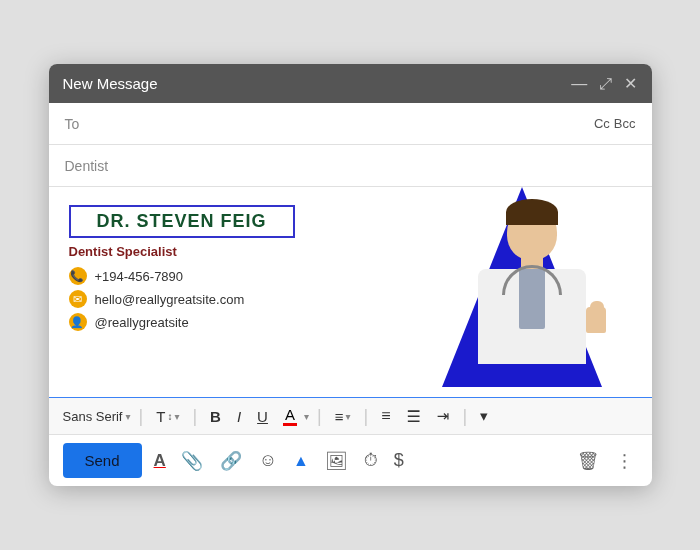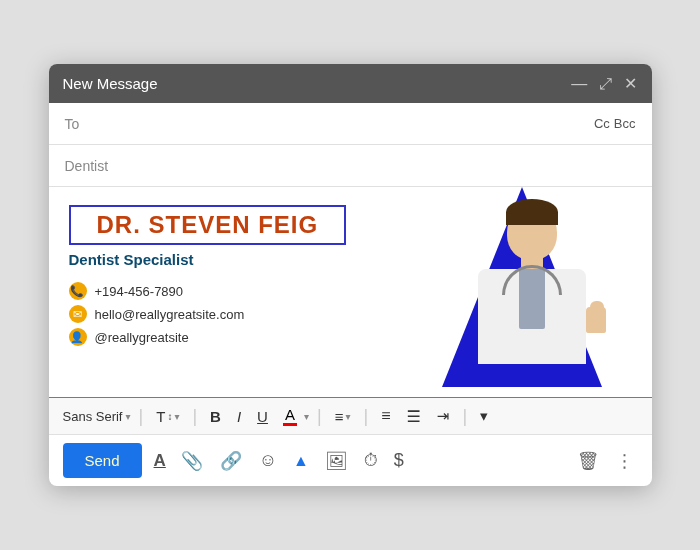--- a/index.html
+++ b/index.html
@@ -73,32 +73,32 @@
       overflow: hidden;
     }
     .sig-content {
       position: relative;
       z-index: 2;
     }
     .sig-name {
       display: inline-block;
       background: #fff;
       border: 2px solid #3333cc;
-      color: #c2410c;
-      font-size: 24px;
+      color: #14532d;
+      font-size: 18px;
       font-weight: 900;
       padding: 4px 26px;
       letter-spacing: 1px;
       margin-bottom: 6px;
     }
     .sig-title {
-      color: #0c4a6e;
-      font-size: 15px;
+      color: #7f1d1d;
+      font-size: 13px;
       font-weight: 700;
-      margin-bottom: 14px;
+      margin-bottom: 8px;
     }
     .sig-info {
       display: flex;
       flex-direction: column;
       gap: 5px;
     }
     .sig-info-row {
       display: flex;
       align-items: center;
       gap: 8px;
@@ -207,21 +207,21 @@
     .chevron { font-size: 10px; color: #888; }
     
     .toolbar-bottom {
       padding: 8px 14px;
       display: flex;
       align-items: center;
       gap: 8px;
     }
     .send-btn {
       background: #1a73e8;
-      color: #fef9c3;
+      color: #0f172a;
       border: none;
       border-radius: 4px;
       padding: 9px 22px;
       font-size: 15px;
       font-weight: 500;
       cursor: pointer;
     }
     .bottom-icon {
       font-size: 18px;
       color: #555;

